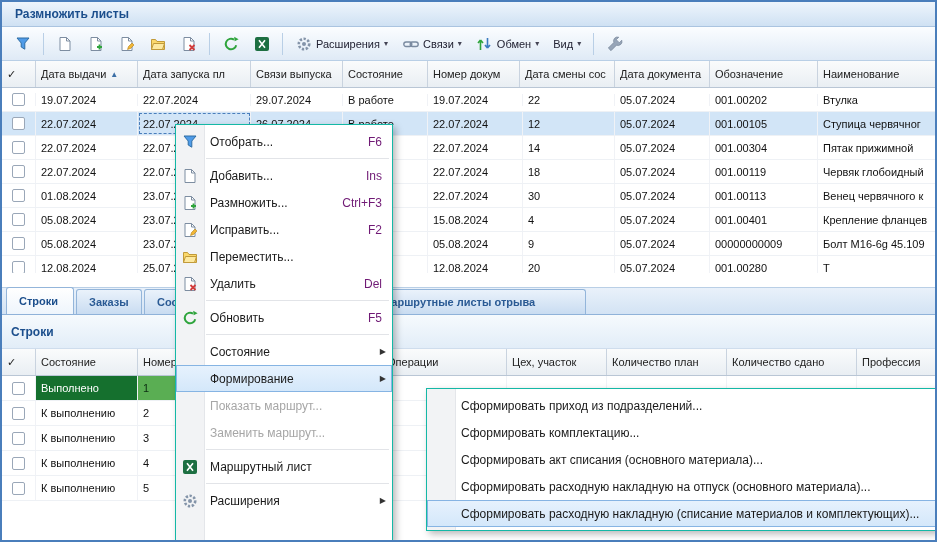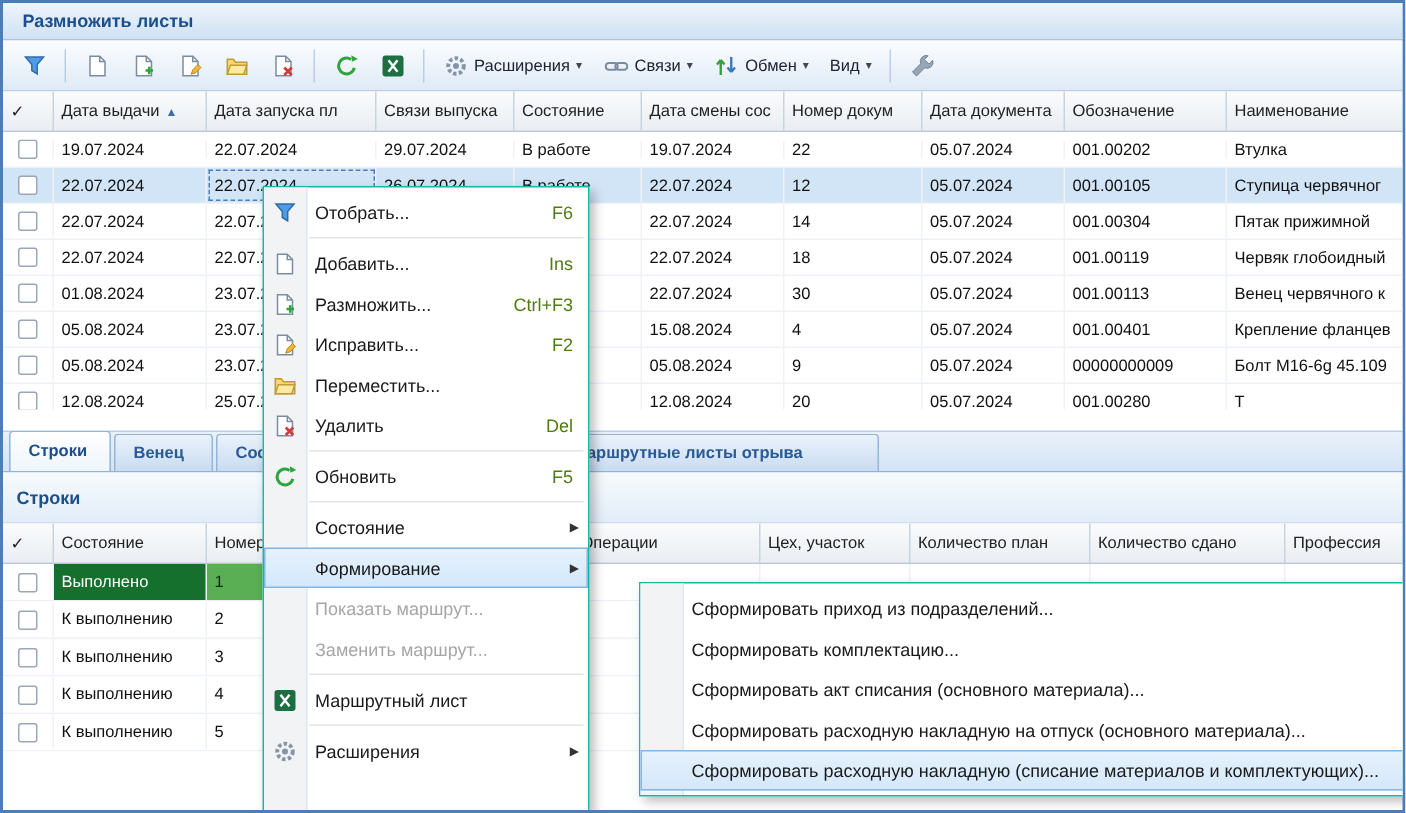--- a/index.html
+++ b/index.html
@@ -49,21 +49,21 @@
   .ctx,.sub{position:absolute;background:#fff;border:1px solid #14b8a6;
     box-shadow:3px 3px 7px rgba(0,0,0,.28);padding:3px 0;}
   .ctx{left:173px;top:122px;width:218px;height:418px;z-index:10}
   .sub{left:424px;top:386px;width:511px;z-index:11}
   .ctx::before,.sub::before{content:"";position:absolute;left:0;top:0;bottom:0;width:28px;
     background:#f2f3f5;border-right:1px solid #e4e6ea}
   .mi{position:relative;z-index:1;height:27px;display:flex;align-items:center;
     padding:0 10px 0 34px;font-size:12px;color:#1a1a1a;cursor:default}
   .mi .ico{position:absolute;left:5px}
   .mi .lbl{white-space:nowrap;overflow:hidden}
-  .mi .sc{margin-left:auto;color:#4d7c0f;padding-left:14px}
+  .mi .sc{margin-left:auto;color:#701a75;padding-left:14px}
   .mi .arrow{position:absolute;right:6px;font-size:8px;color:#333}
   .mi.disabled{color:#a6a6a6}
   .mi.hl{background:linear-gradient(#e7f2fd,#d3e7fa);outline:1px solid #86b4e3;outline-offset:-1px}
   .mi.bold .lbl{font-weight:normal}
   .msep{position:relative;z-index:1;height:1px;background:#e2e4e8;margin:3px 3px 3px 30px}
 </style>
 </head>
 <body>
 
 <div class="window">
@@ -192,25 +192,25 @@
         </div>
         <div class="gh-cell" style="width: 113px;">
           <span>Дата запуска пл</span>
         </div>
         <div class="gh-cell" style="width: 92px;">
           <span>Связи выпуска</span>
         </div>
         <div class="gh-cell" style="width: 85px;">
           <span>Состояние</span>
         </div>
+        <div class="gh-cell" style="width: 92px;">
+          <span>Номер докум</span>
+        </div>
         <div class="gh-cell" style="width: 95px;">
           <span>Дата смены сос</span>
-        </div>
-        <div class="gh-cell" style="width: 92px;">
-          <span>Номер докум</span>
         </div>
         <div class="gh-cell" style="width: 95px;">
           <span>Дата документа</span>
         </div>
         <div class="gh-cell" style="width: 108px;">
           <span>Обозначение</span>
         </div>
         <div class="gh-cell" style="width: 121px;">
           <span>Наименование</span>
         </div>
@@ -329,21 +329,21 @@
           <div class="gc" style="width: 121px;">Т</div>
         </div>
       </div>
     </div>
   <div class="grid-gap"></div>
   <div class="tabsbar">
       <div class="tab active" style="width: 68px;">
         <span>Строки</span>
       </div>
       <div class="tab" style="width: 66px;">
-        <span>Венец</span>
+        <span>Заказы</span>
       </div>
       <div class="tab" style="width: 223px;">
         <span>Состояния</span>
       </div>
       <div class="tab" style="width: 217px;">
         <span>Маршрутные листы отрыва</span>
       </div>
     </div>
   <div class="section-header">Строки</div>
   <div id="bottom-grid">

